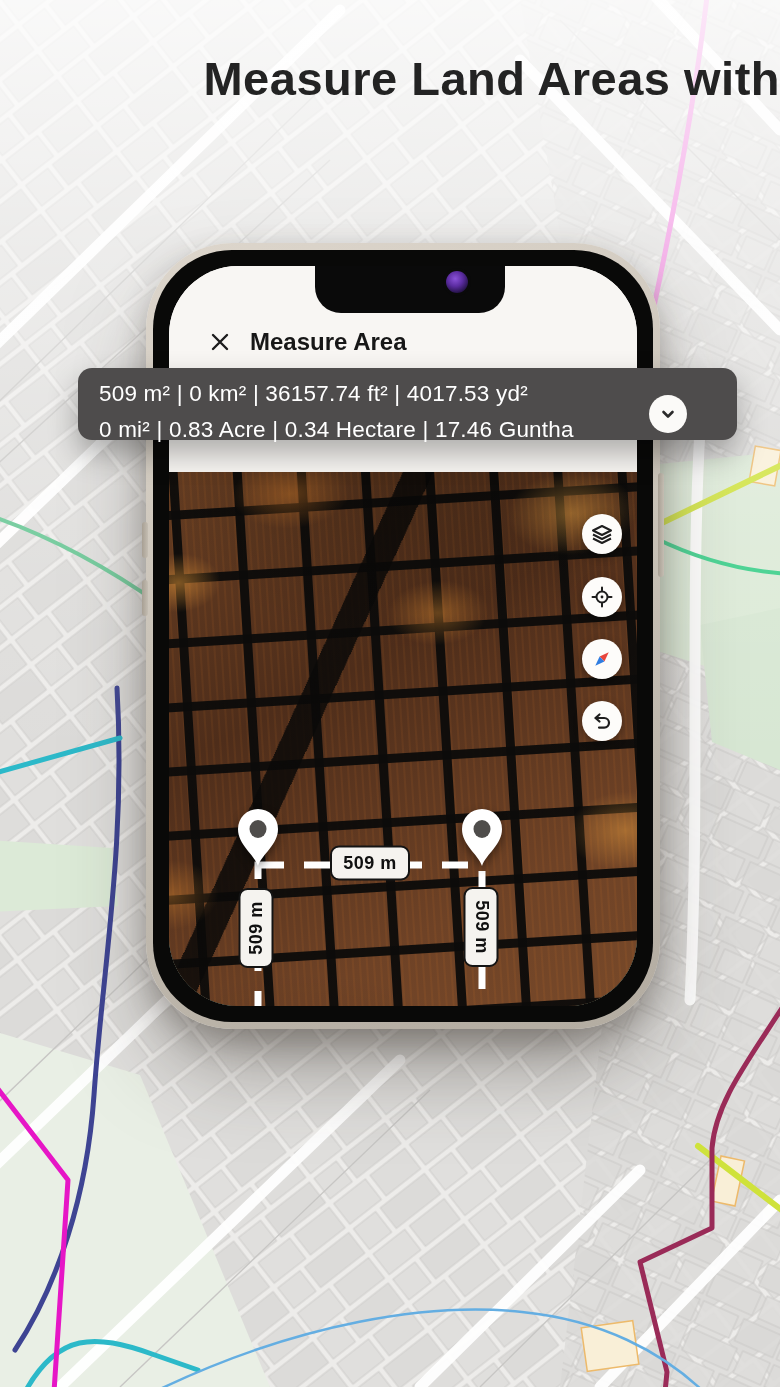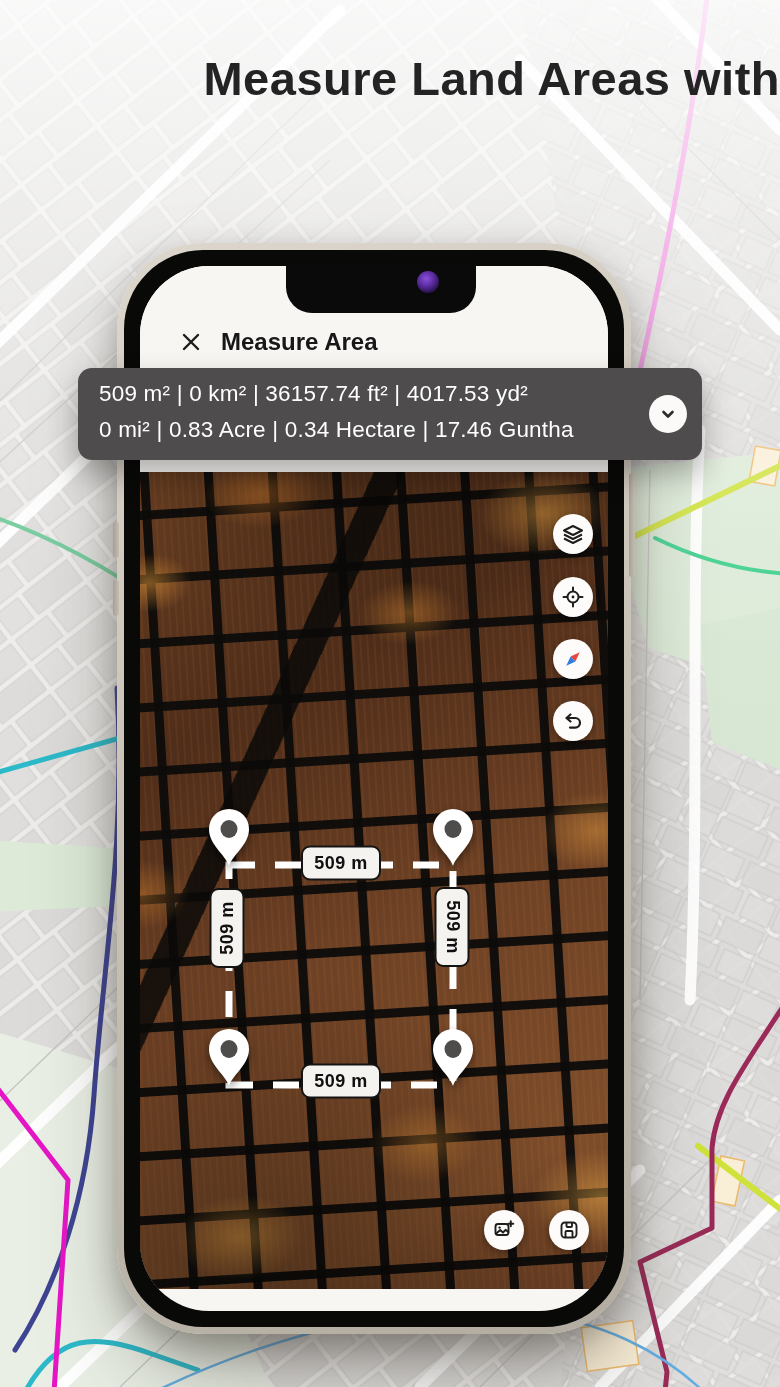--- a/index.html
+++ b/index.html
@@ -10,21 +10,21 @@
   .bg-svg{position:absolute;inset:0;z-index:0;}
   .bg-fade{position:absolute;inset:0;z-index:1;pointer-events:none;
     background:linear-gradient(180deg,rgba(255,255,255,.82) 0%,rgba(255,255,255,.45) 18%,
                rgba(255,255,255,.12) 38%,rgba(255,255,255,0) 55%);}
 
   
   .headline{position:absolute;top:46px;left:0;width:100%;z-index:2;text-align:right;
     font-weight:700;color:#232323;font-size:47px;line-height:66px;letter-spacing:.5px;}
 
   
-  .phone{position:absolute;left:117px;top:243px;width:514px;height:1091px;z-index:3;
+  .phone{position:absolute;left:146px;top:243px;width:514px;height:786px;z-index:3;
     border-radius:86px;
     background:linear-gradient(160deg,#ddd6cc 0%,#c9c2b7 45%,#b3aca1 100%);
     box-shadow:0 45px 90px -18px rgba(55,48,40,.5),0 12px 30px rgba(55,48,40,.28);}
   .side-btn{position:absolute;background:linear-gradient(90deg,#a79f93,#c4bdb2);border-radius:4px;}
   .side-btn.vol1{left:-4px;top:279px;width:6px;height:36px;}
   .side-btn.vol2{left:-4px;top:337px;width:6px;height:36px;}
   .side-btn.power{right:-4px;top:230px;width:6px;height:104px;}
   .bezel{position:absolute;inset:7px;border-radius:79px;background:#090908;}
   .screen{position:absolute;inset:16px;border-radius:69px;background:#f8f6f3;overflow:hidden;}
 
@@ -71,23 +71,23 @@
   .dash-svg{position:absolute;inset:0;pointer-events:none;}
   .pin{position:absolute;width:46px;height:60px;filter:drop-shadow(0 4px 5px rgba(0,0,0,.45));}
   .mlabel{position:absolute;width:76px;height:31px;background:#f5f3ef;border:2.5px solid #141414;
     border-radius:9px;display:flex;align-items:center;justify-content:center;
     font-size:18px;font-weight:700;color:#101010;letter-spacing:.5px;}
   .mlabel.vert-l{transform:translate(-50%,-50%) rotate(-90deg);}
   .mlabel.vert-r{transform:translate(-50%,-50%) rotate(90deg);}
   .mlabel.horiz{transform:translate(-50%,-50%);}
 
   
-  .bar{position:absolute;left:78px;top:368px;width:624px;height:92px;z-index:5;
+  .bar{position:absolute;left:78px;top:368px;width:624px;height:72px;z-index:5;
     background:#4e4c4c;border-radius:14px;color:#fff;
-    box-shadow:0 14px 30px rgba(0,0,0,.30);}
+    box-shadow:0 14px 30px rgba(0,0,0,.30);padding-left:35px;}
   .bar-line{position:absolute;left:21px;font-size:22.5px;font-weight:400;letter-spacing:.2px;white-space:nowrap;}
   .bar-line.l1{top:13px;}
   .bar-line.l2{top:49px;}
   .bar-chevron{position:absolute;left:571px;top:27px;width:38px;height:38px;border-radius:50%;
     background:#fbfaf8;display:flex;align-items:center;justify-content:center;cursor:pointer;}
 </style>
 </head>
 <body>
 
 <div class="page">

